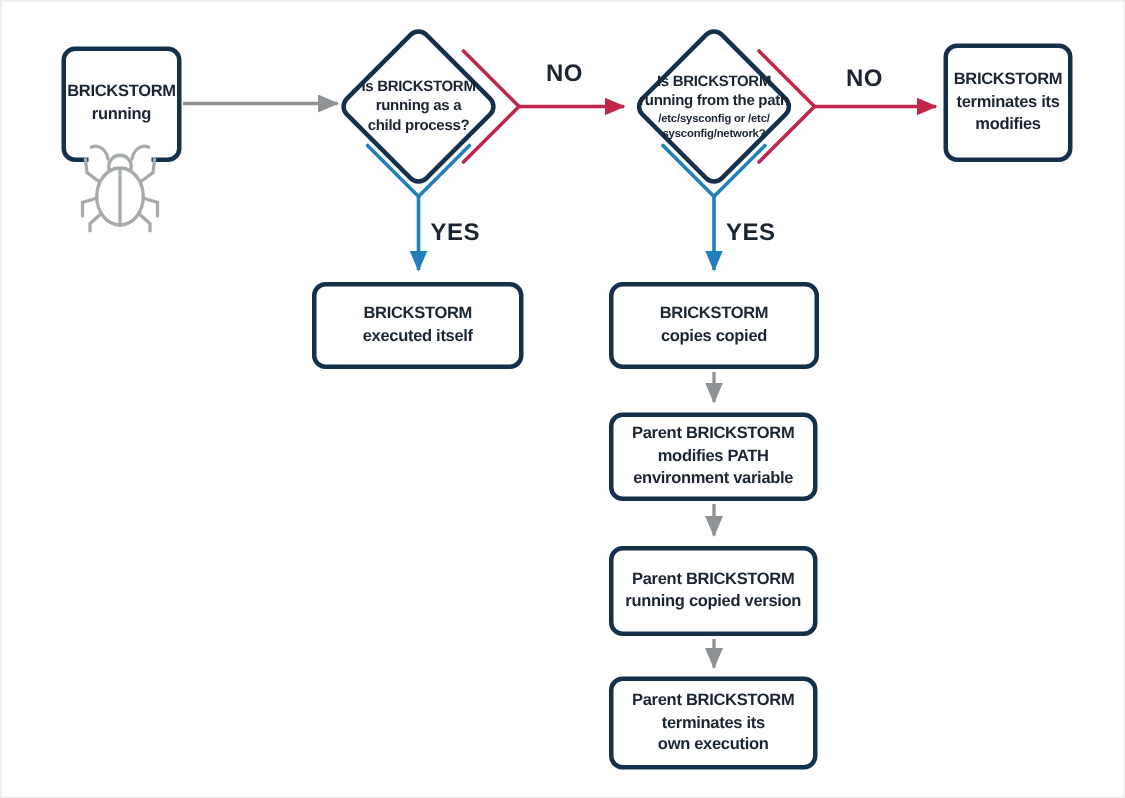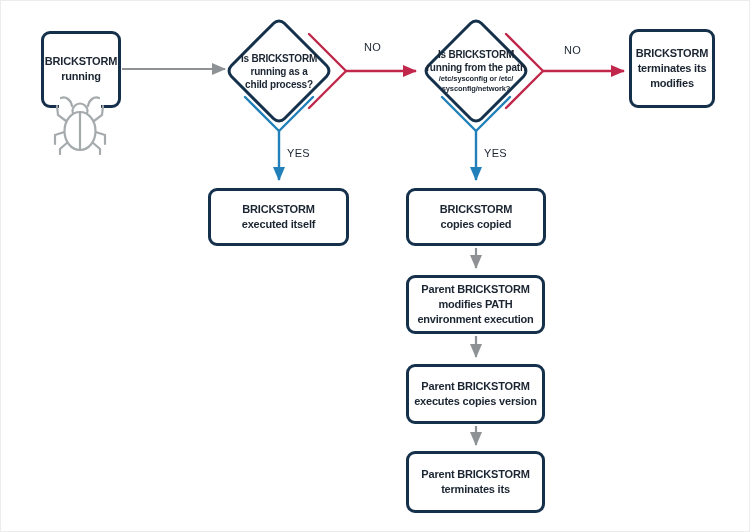--- a/index.html
+++ b/index.html
@@ -23,21 +23,21 @@
     position:absolute; width:78px; height:78px; border:3px solid #14304a; border-radius:9px;
     background:#fff; transform:rotate(45deg); box-sizing:border-box; z-index:2;
   }
   .diamond .txt {
     position:absolute; left:50%; top:50%; width:106px;
     transform:translate(-50%,-50%) rotate(-45deg);
     text-align:center; font-size:10px; line-height:1.3; letter-spacing:-0.2px; font-weight:600;
   }
   .small-line { display:block; font-size:7.5px; font-weight:bold; line-height:1.3; letter-spacing:-0.1px; }
 
-  .edge-label { position:absolute; font-size:11px; font-weight:normal; letter-spacing:0.3px; z-index:3; color:#1b2532; }
+  .edge-label { position:absolute; font-size:16px; font-weight:bold; letter-spacing:0.3px; z-index:3; color:#1b2532; }
 
   .bug { position:absolute; left:50px; top:92px; z-index:3; }
 
   #start-node .txt { padding-bottom:2px; }
 </style>
 </head>
 <body>
 
 <div class="canvas">
 
@@ -133,35 +133,36 @@
     <div class="txt">
       <span class="line"><b>BRICKSTORM</b></span>
       <span class="line">copies copied</span>
     </div>
   </div>
 
   <div class="node" style="left:405px; top:274px; width:139px; height:59px;">
     <div class="txt">
       <span class="line"><span>Parent </span><b>BRICKSTORM</b></span>
       <span class="line">modifies PATH</span>
-      <span class="line">environment execution</span>
+      <span class="line">environment variable</span>
     </div>
   </div>
 
   <div class="node" style="left:405px; top:363px; width:139px; height:60px;">
     <div class="txt">
       <span class="line"><span>Parent </span><b>BRICKSTORM</b></span>
-      <span class="line">executes copies version</span>
+      <span class="line">running copied version</span>
     </div>
   </div>
 
   <div class="node" style="left:405px; top:450px; width:139px; height:62px;">
     <div class="txt">
       <span class="line"><span>Parent </span><b>BRICKSTORM</b></span>
       <span class="line">terminates its</span>
+      <span class="line">own execution</span>
     </div>
   </div>
 
   <div class="edge-label" style="left:363px; top:40px;">NO</div>
   <div class="edge-label" style="left:563px; top:43px;">NO</div>
   <div class="edge-label" style="left:286px; top:146px;">YES</div>
   <div class="edge-label" style="left:483px; top:146px;">YES</div>
 
 </div>
 

